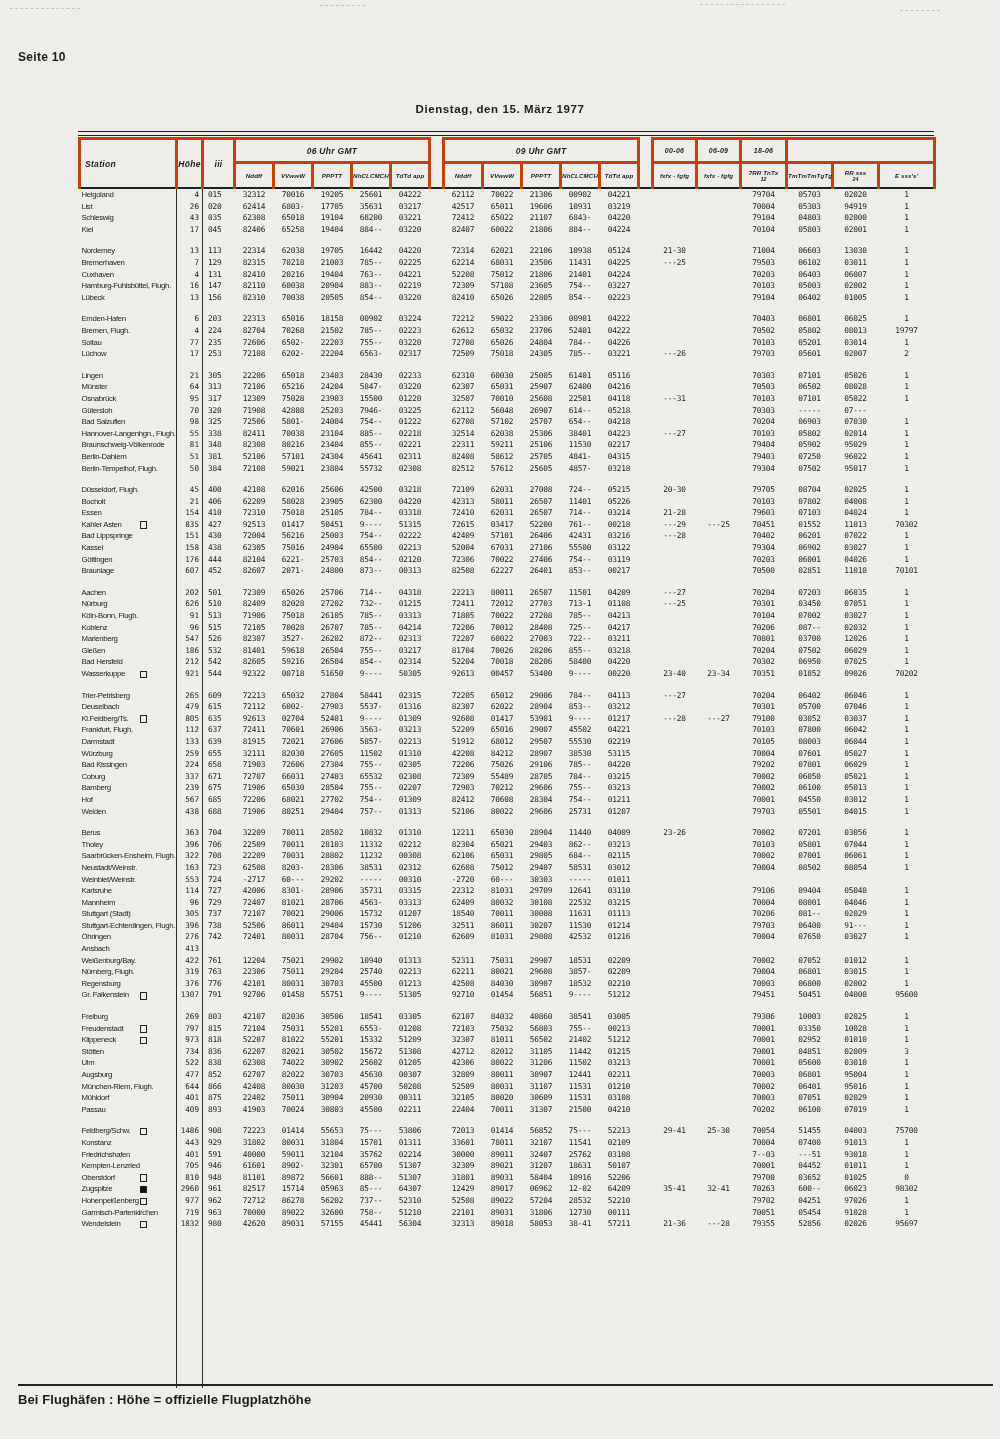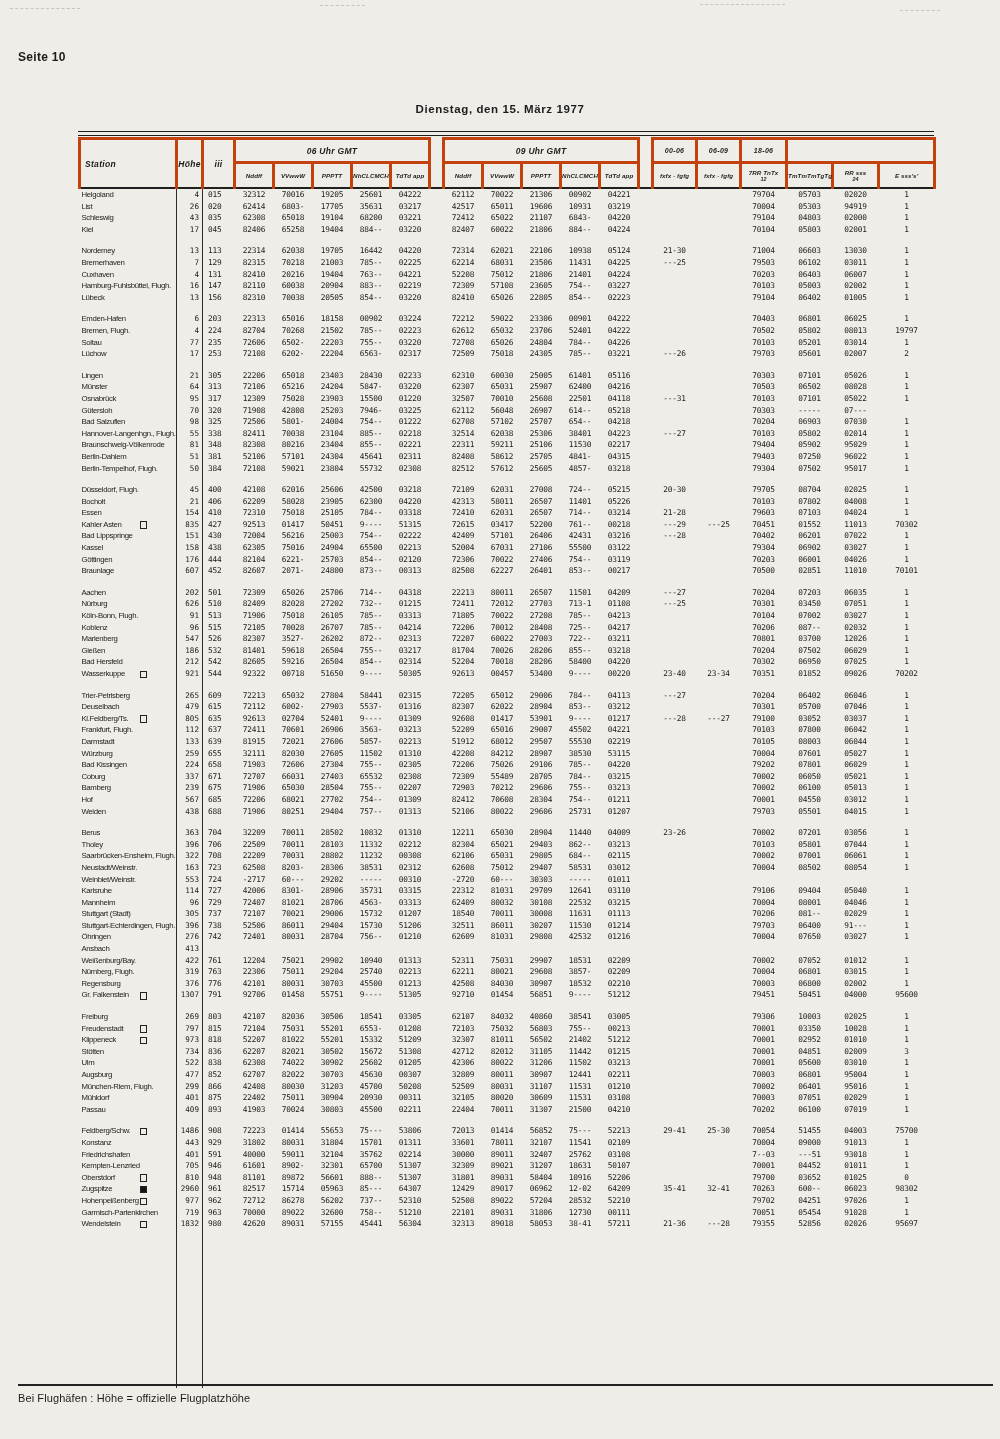--- a/index.html
+++ b/index.html
@@ -34,21 +34,21 @@
   .sym.filled{background:#141414;}
   td.hh{border-left:1px solid #2c2c2c;border-right:1px solid #2c2c2c;
         text-align:right;padding-right:3px;
         font-family:"DejaVu Sans Mono",monospace;font-size:7.6px;}
   td.num{font-family:"DejaVu Sans Mono",monospace;text-align:center;font-size:7.8px;letter-spacing:-.2px;}
   td.iii{text-align:left;padding-left:5px;}
   td.gapc{border:none;}
   tr.gaprow td{height:10px;}
   tr.filler td{height:158px;}
   .botrule{position:absolute;left:18px;top:1384px;width:975px;height:2.4px;background:#222;}
-  .footnote{position:absolute;left:18px;top:1392px;font-size:11px;font-weight:normal;letter-spacing:.1px;}
+  .footnote{position:absolute;left:18px;top:1392px;font-size:13px;font-weight:bold;letter-spacing:.1px;}
 </style>
 </head>
 <body>
 
 <div class="art" style="left:10px;top:8px;width:70px;"></div>
 <div class="art" style="left:320px;top:5px;width:45px;"></div>
 <div class="art" style="left:700px;top:4px;width:85px;"></div>
 <div class="art" style="left:900px;top:10px;width:40px;"></div>
 
 <div class="seite">Seite 10</div>
@@ -1765,21 +1765,21 @@
           <td class="gapc"></td>
           <td class="num"></td>
           <td class="num"></td>
           <td class="num">70003</td>
           <td class="num">06801</td>
           <td class="num">95004</td>
           <td class="num">1</td>
         </tr>
         <tr>
           <td class="st"><span>München-Riem, Flugh.</span></td>
-          <td class="hh">299</td>
+          <td class="hh">644</td>
           <td class="num iii">866</td>
           <td class="num">42408</td>
           <td class="num">80030</td>
           <td class="num">31203</td>
           <td class="num">45700</td>
           <td class="num">50208</td>
           <td class="gapc"></td>
           <td class="num">52509</td>
           <td class="num">80031</td>
           <td class="num">31107</td>
@@ -1879,21 +1879,21 @@
           <td class="gapc"></td>
           <td class="num">33601</td>
           <td class="num">78011</td>
           <td class="num">32107</td>
           <td class="num">11541</td>
           <td class="num">02109</td>
           <td class="gapc"></td>
           <td class="num"></td>
           <td class="num"></td>
           <td class="num">70004</td>
-          <td class="num">09000</td>
+          <td class="num">07400</td>
           <td class="num">91013</td>
           <td class="num">1</td>
         </tr>
         <tr>
           <td class="st"><span>Friedrichshafen</span></td>
           <td class="hh">401</td>
           <td class="num iii">591</td>
           <td class="num">40000</td>
           <td class="num">59011</td>
           <td class="num">32104</td>

